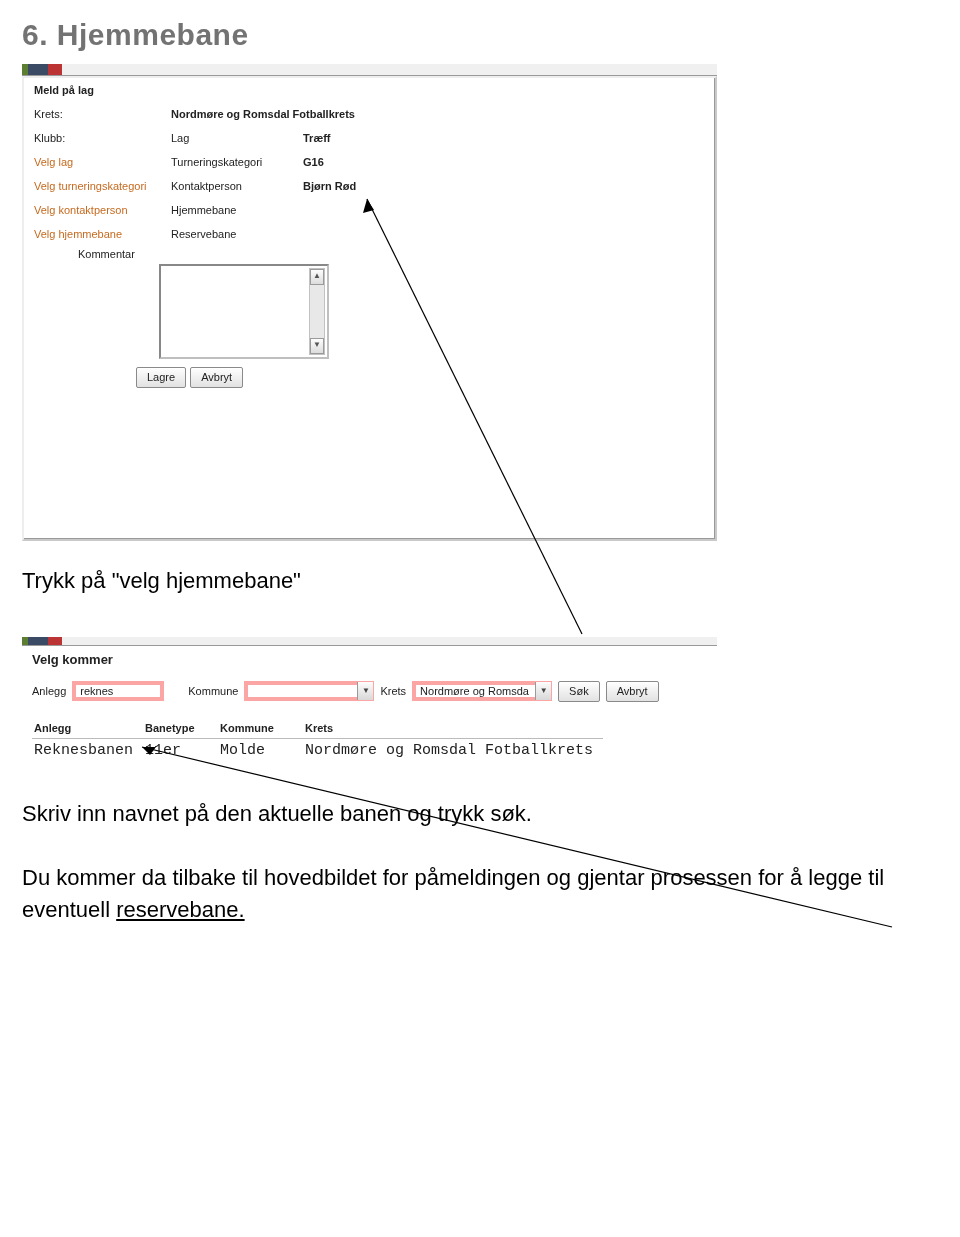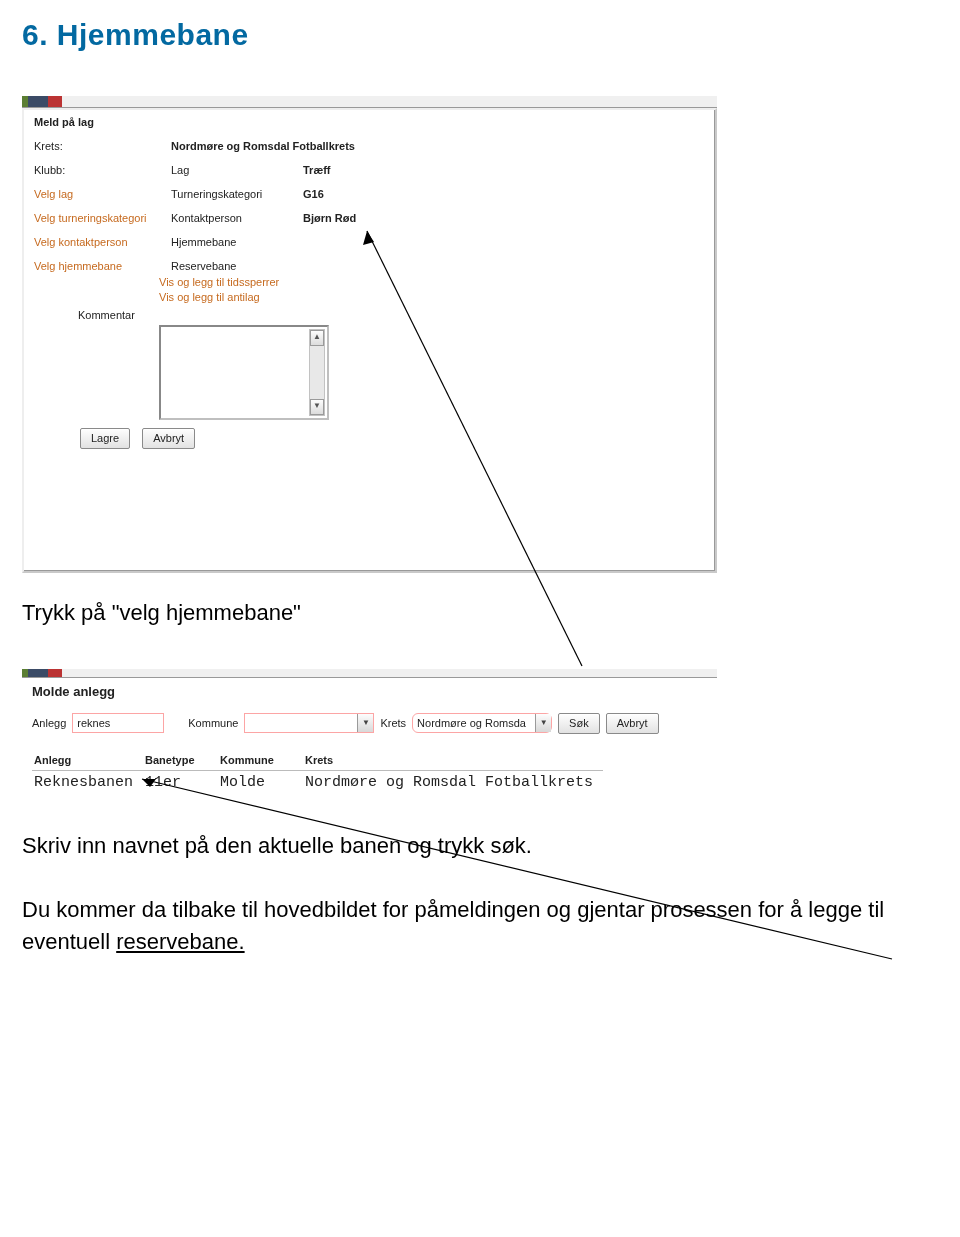--- a/index.html
+++ b/index.html
@@ -1,21 +1,21 @@
 <!DOCTYPE html>
 <html><head>
 <meta charset="utf-8">
 <style>
   * { box-sizing: border-box; margin: 0; padding: 0; }
   html, body { width: 960px; background: #fff; font-family: Verdana, Geneva, sans-serif; }
   body { padding: 0; }
 
   .page { width: 960px; padding: 18px 22px 40px 22px; }
 
-  .doc-h1 { font-family: "Century Gothic", "URW Gothic", "Apple Gothic", sans-serif; font-size: 30px; font-weight: 700; color: #0369a1; margin-bottom: 44px; letter-spacing: .5px; }
+  .doc-h1 { font-family: "Century Gothic", "URW Gothic", "Apple Gothic", sans-serif; font-size: 30px; font-weight: 700; color: #737373; margin-bottom: 12px; letter-spacing: .5px; }
   .doc-p  { font-family: "Century Gothic", "URW Gothic", "Apple Gothic", sans-serif; font-size: 22px; color: #000; margin: 24px 0 10px 0; line-height: 1.45; }
   .doc-p.last { margin-top: 32px; }
   .reservebane-underline { text-decoration: underline; }
 
   
   .shot1-wrap { position: relative; width: 695px; }
   .shot1-toptabs { height: 12px; background: linear-gradient(to right,#5b7e33 0,#5b7e33 6px,#3b4b66 6px,#3b4b66 26px,#b33 26px,#b33 40px,#f0f0f0 40px,#f0f0f0 100%); border-bottom:1px solid #999; }
   .shot1-frame {
     width: 695px; height: 465px; background: #fff;
     border: 2px solid #c9c9c9;
@@ -32,46 +32,46 @@
   .shot1-extras { padding:2px 10px 0 135px; display:flex; flex-direction:column; gap:3px; }
 
   .comment-area {
     width:170px; height:95px; margin:4px 0 8px 135px;
     border:2px solid #bfbfbf; border-top-color:#888; border-left-color:#888;
     background:#fff; position:relative; padding:2px; resize:none; font:inherit;
   }
   .fake-scroll { position:absolute; right:2px; top:2px; bottom:2px; width:16px; background:#e8e8e8; border:1px solid #c2c2c2; display:flex; flex-direction:column; justify-content:space-between; }
   .sb-btn { height:16px; background:linear-gradient(#fdfdfd,#dcdcdc); border:1px solid #9a9a9a; font-size:8px; line-height:12px; text-align:center; color:#555; }
 
-  .btnrow { margin-left:56px; display:flex; gap:12px; }
+  .btnrow { margin-left:112px; display:flex; gap:4px; }
   .winbtn {
     font:11px Verdana, sans-serif; color:#222;
     padding:3px 10px 4px 10px;
     background:linear-gradient(#fefefe,#e2e2e2);
     border:1px solid #8a8a8a; border-radius:2px;
     box-shadow:0 1px 0 #fff inset; cursor:pointer;
   }
 
   
   .arrow1-svg { position:absolute; left:0; top:0; width:695px; height:620px; pointer-events:none; }
 
   
   .shot2-wrap { position:relative; width:695px; margin-top:40px; }
   .shot2-toptabs { height:9px; background:linear-gradient(to right,#5b7e33 0,#5b7e33 6px,#3b4b66 6px,#3b4b66 26px,#b33 26px,#b33 40px,#f0f0f0 40px,#f0f0f0 100%); border-bottom:1px solid #999; }
   .shot2-frame { width:695px; background:#fff; padding:6px 10px 12px 10px; font-size:11px; color:#222; }
   .shot2-title { font-weight:700; font-size:13px; margin-bottom:14px; }
   .filter-row { display:flex; align-items:center; gap:6px; flex-wrap:nowrap; }
   .flab { }
   .txtbox {
-    height:20px; border:1px solid #fca5a5; background:#fff; padding:1px 4px;
+    height:20px; border:4px solid #fca5a5; background:#fff; padding:1px 4px;
     font:11px Verdana,sans-serif; color:#222;
   }
   .txtbox.anlegg { width:92px; }
   .txtbox.kommune { width:130px; }
-  .txtbox.krets { width:140px;border-radius:6px; }
+  .txtbox.krets { width:140px; }
   .combo { position:relative; display:inline-block; }
   .combo .dd {
     position:absolute; right:1px; top:1px; width:16px; height:18px;
     background:linear-gradient(#fdfdfd,#d8d8d8); border-left:1px solid #9a9a9a;
     font-size:8px; text-align:center; line-height:18px; color:#444;
   }
 
   .result-table { margin-top:18px; border-collapse:collapse; }
   .result-table th { font-weight:700; text-align:left; padding:2px 10px 4px 2px; border-bottom:1px solid #bbb; font-size:11px; }
   .result-table td { padding:3px 10px 3px 2px; font-size:15px;font-family:Liberation Mono, monospace; }
@@ -110,24 +110,20 @@
         <div class="linkish">Velg kontaktperson</div>
 
         <div class="lab">Hjemmebane</div>
         <div></div>
         <div class="linkish">Velg hjemmebane</div>
 
         <div class="lab">Reservebane</div>
         <div></div>
       </div>
 
-      <div class="shot1-extras">
-        <div class="linkish">Vis og legg til tidssperrer</div>
-        <div class="linkish">Vis og legg til antilag</div>
-      </div>
 
       <div style="display:flex;gap:44px;">
         <div style="width:10px;"></div>
         <div class="lab" style="width:125px; padding-top:6px;">Kommentar</div>
       </div>
       <div style="position:relative;">
         <div class="comment-area">
           <div class="fake-scroll">
             <div class="sb-btn">▲</div>
             <div class="sb-btn">▼</div>
@@ -145,21 +141,21 @@
       <line x1="345" y1="135" x2="560" y2="570" stroke="#000" stroke-width="1.2"></line>
       <polygon points="345,135 352,146 341,149" fill="#000"></polygon>
     </svg>
   </div>
 
   <div class="doc-p">Trykk på "velg hjemmebane"</div>
 
   <div class="shot2-wrap">
     <div class="shot2-toptabs"></div>
     <div class="shot2-frame">
-      <div class="shot2-title">Molde anlegg</div>
+      <div class="shot2-title">Velg kommer</div>
 
       <div class="filter-row">
         <span class="flab">Anlegg</span>
         <input class="txtbox anlegg" value="reknes" style="">
         <span style="width:12px;"></span>
         <span class="flab">Kommune</span>
         <span class="combo">
           <input class="txtbox kommune" value="" style="">
           <span class="dd">▼</span>
         </span>

